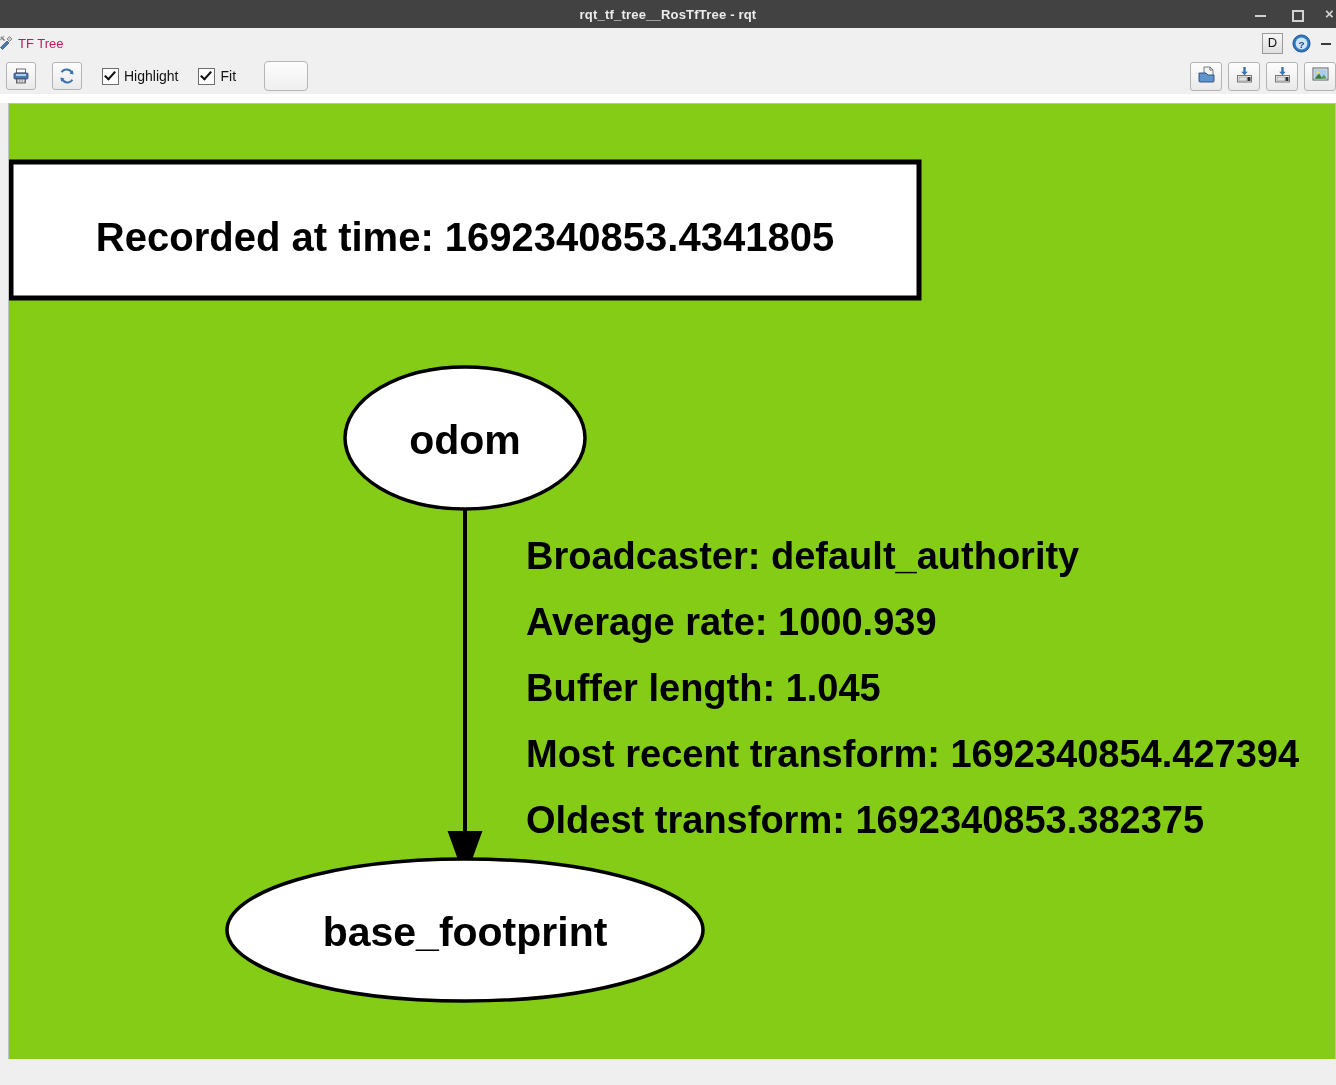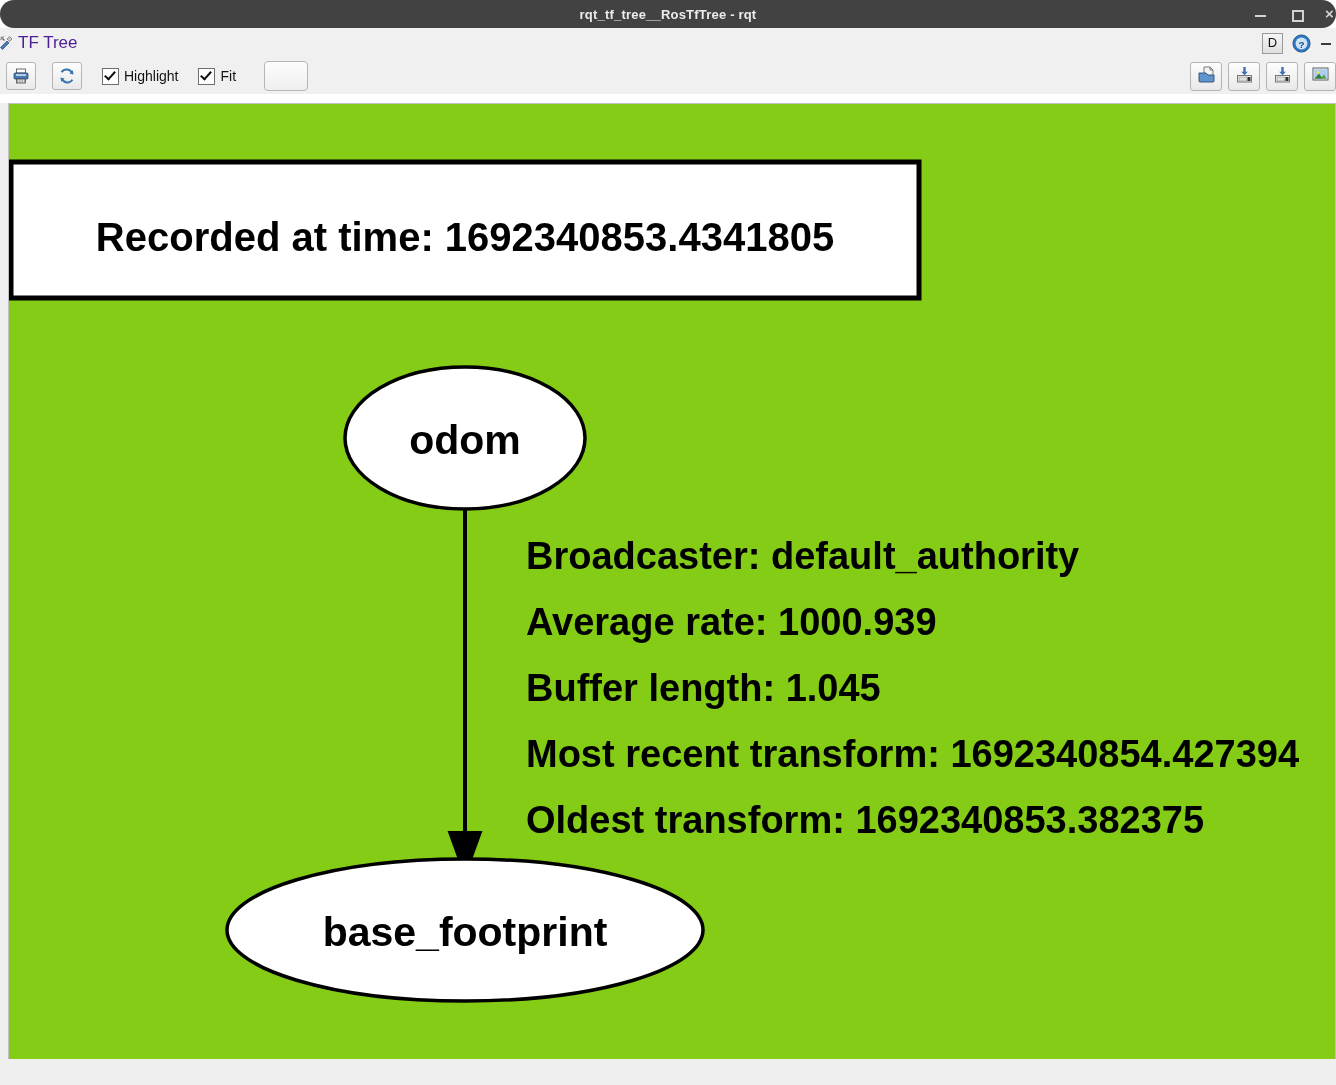--- a/index.html
+++ b/index.html
@@ -17,21 +17,20 @@
   
   .titlebar {
     height: 28px;
     background: #424242;
     color: #e8e8e8;
     display: flex;
     align-items: center;
     position: relative;
     font-size: 13px;
     font-weight: bold;
-    border-radius: 14px;
   }
   .titlebar-title {
     position: absolute;
     left: 0; right: 0;
     text-align: center;
     font-size: 13px;
     font-weight: bold;
     letter-spacing: 0.2px;
     color: #ececec;
   }
@@ -82,22 +81,22 @@
     position: relative;
     border-bottom: none;
   }
   .dock-title-wrap {
     display: flex;
     align-items: center;
     gap: 2px;
     padding-left: 0px;
   }
   .dock-title {
-    font-size: 17px;
-    color: #4c1d95;
+    font-size: 13px;
+    color: #be185d;
   }
   .tools-icon {
     width: 18px;
     height: 18px;
     display: block;
     margin-left: -2px;
   }
   .dock-right {
     position: absolute;
     right: 2px;

